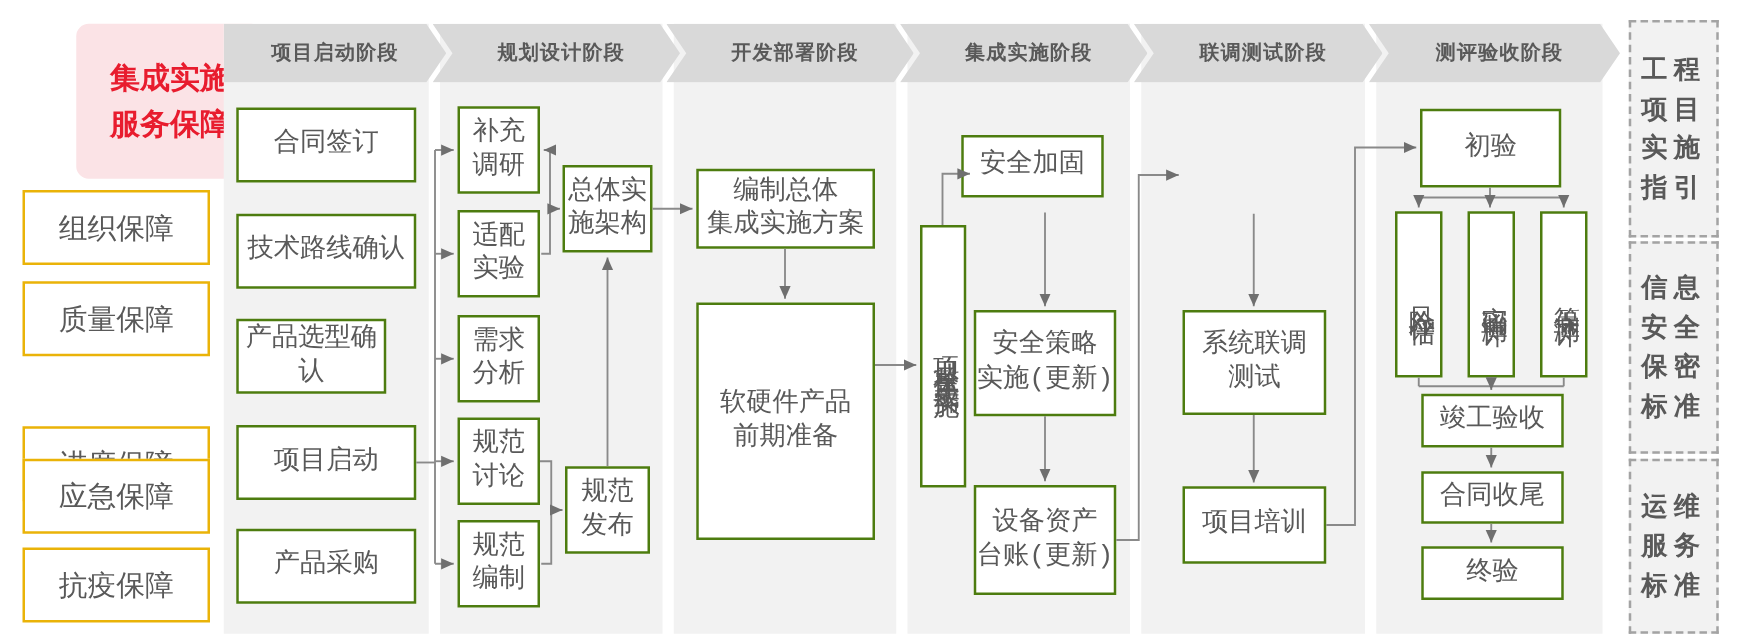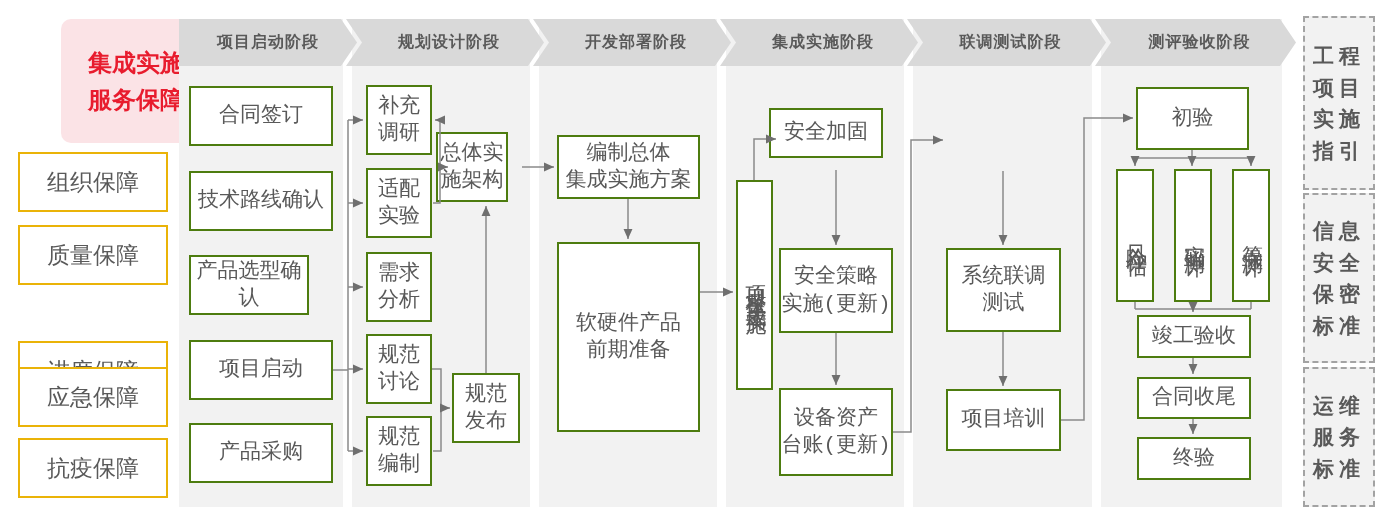--- a/index.html
+++ b/index.html
@@ -83,21 +83,21 @@
   <div class="node" style="left:366px;top:85px;width:66px;height:70px;">补充
 调研</div>
   <div class="node" style="left:366px;top:168px;width:66px;height:70px;">适配
 实验</div>
   <div class="node" style="left:366px;top:252px;width:66px;height:70px;">需求
 分析</div>
   <div class="node" style="left:366px;top:334px;width:66px;height:70px;">规范
 讨论</div>
   <div class="node" style="left:366px;top:416px;width:66px;height:70px;">规范
 编制</div>
-  <div class="node" style="left:436px;top:132px;width:72px;height:70px;">总体实
+  <div class="node" style="left:450px;top:132px;width:72px;height:70px;">总体实
 施架构</div>
   <div class="node" style="left:452px;top:373px;width:68px;height:70px;">规范
 发布</div>
 
   <div class="node" style="left:557px;top:135px;width:143px;height:64px;">编制总体
 集成实施方案</div>
   <div class="node" style="left:557px;top:242px;width:143px;height:190px;">软硬件产品
 前期准备</div>
 
   <div class="node vnode" style="left:736px;top:180px;width:37px;height:210px;">项目整体集成实施</div>

